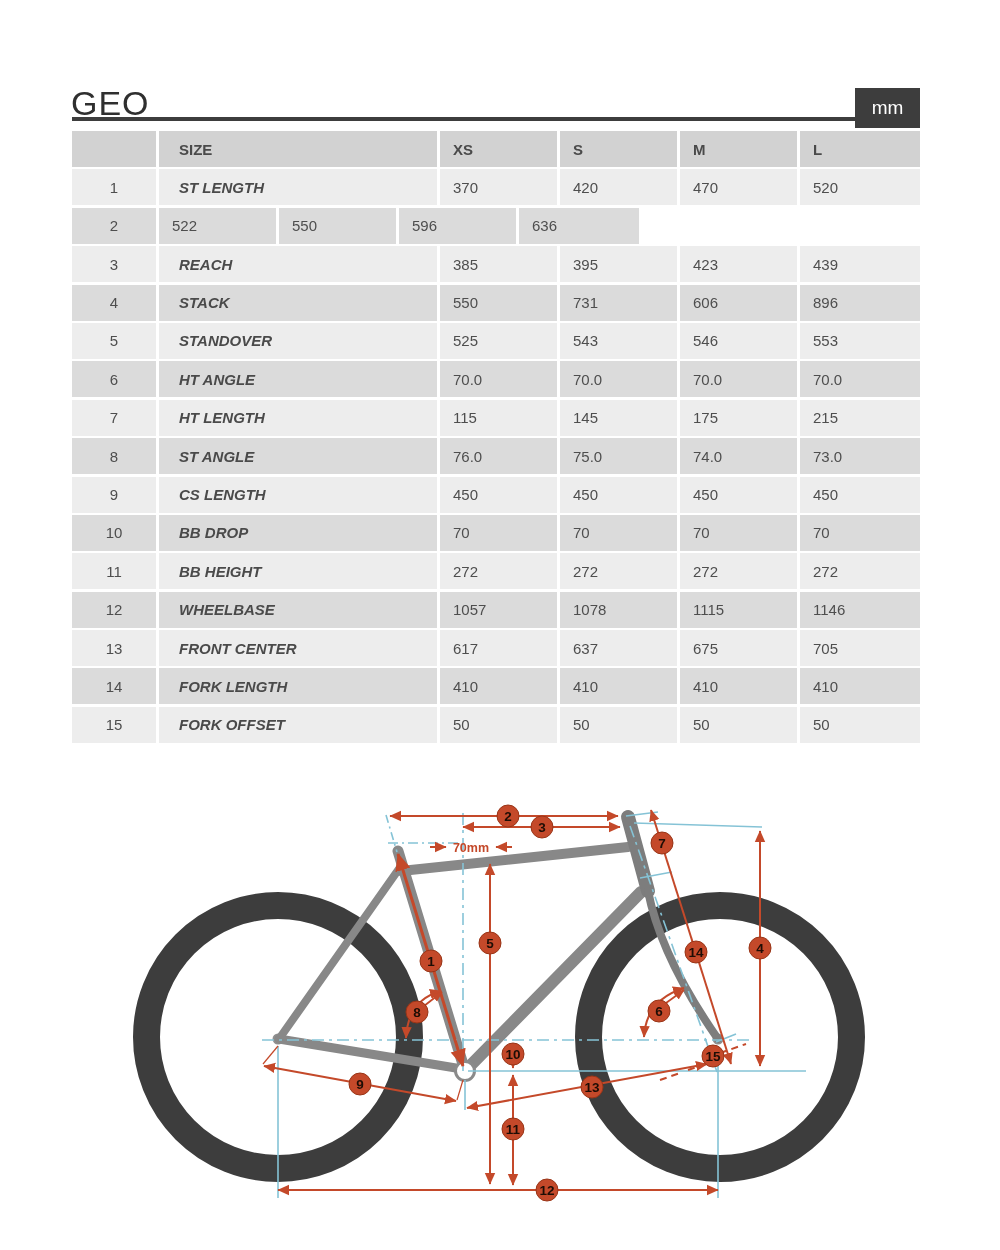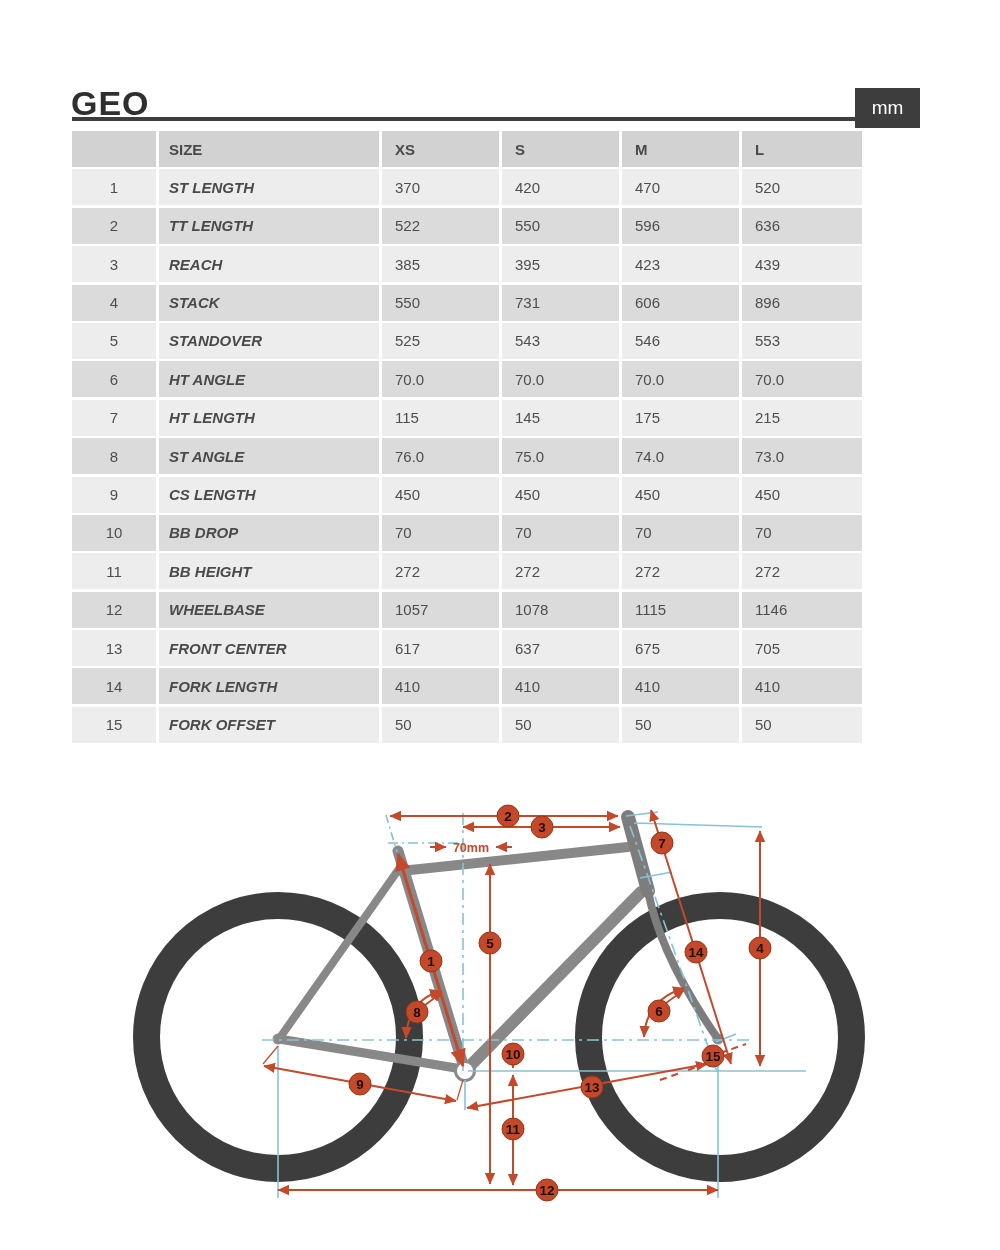--- a/index.html
+++ b/index.html
@@ -1,29 +1,29 @@
 <!DOCTYPE html>
 <html><head>
 <meta charset="utf-8">
 <style>
   html,body{margin:0;padding:0;background:#fff;}
   #page{position:relative;width:1000px;height:1250px;background:#ffffff;overflow:hidden;
         font-family:"Liberation Sans",sans-serif;}
   
-  #geo-title{position:absolute;left:71px;top:84px;font-size:34px;font-weight:700;
+  #geo-title{position:absolute;left:71px;top:84px;font-size:34px;font-weight:400;
              color:#2f2f2f;letter-spacing:1px;}
   #title-rule{position:absolute;left:72px;top:117px;width:848px;height:4px;background:#3d3d3d;}
   #unit-badge{position:absolute;left:855px;top:88px;width:65px;height:40px;background:#3d3d3d;
               color:#ffffff;font-size:19px;display:flex;align-items:center;justify-content:center;}
   
   #geo-table{position:absolute;left:72px;top:131px;width:848px;}
   .trow{display:flex;height:36px;margin-bottom:2.4px;}
   .tcell{display:flex;align-items:center;font-size:15px;color:#4e4e4e;}
   .c-num{width:84px;justify-content:center;}
-  .c-label{width:220px;padding-left:10px;box-sizing:border-box;}
+  .c-label{width:278px;padding-left:20px;box-sizing:border-box;}
   .c-v{width:117px;padding-left:13px;box-sizing:border-box;}
   .c-last{width:120px;}
   .tcell + .tcell{margin-left:3px;}
   .hdr .tcell{background:#d2d2d2;font-weight:700;color:#4a4a4a;}
   .shade-a .tcell{background:#ededed;}
   .shade-b .tcell{background:#dbdbdb;}
   .lab{font-weight:700;color:#4a4a4a;font-style:italic;}
   
   #diagram{position:absolute;left:0;top:782px;}
   .mk-txt{font-size:13.5px;font-weight:700;fill:#1e0d05;}
@@ -50,21 +50,20 @@
         <div class="trow shade-a">
           <div class="tcell c-num">1</div>
           <div class="tcell c-label lab">ST LENGTH</div>
           <div class="tcell c-v">370</div>
           <div class="tcell c-v">420</div>
           <div class="tcell c-v">470</div>
           <div class="tcell c-v c-last">520</div>
         </div>
         <div class="trow shade-b">
           <div class="tcell c-num">2</div>
-          <div class="tcell c-label lab">TT LENGTH</div>
           <div class="tcell c-v">522</div>
           <div class="tcell c-v">550</div>
           <div class="tcell c-v">596</div>
           <div class="tcell c-v c-last">636</div>
         </div>
         <div class="trow shade-a">
           <div class="tcell c-num">3</div>
           <div class="tcell c-label lab">REACH</div>
           <div class="tcell c-v">385</div>
           <div class="tcell c-v">395</div>

